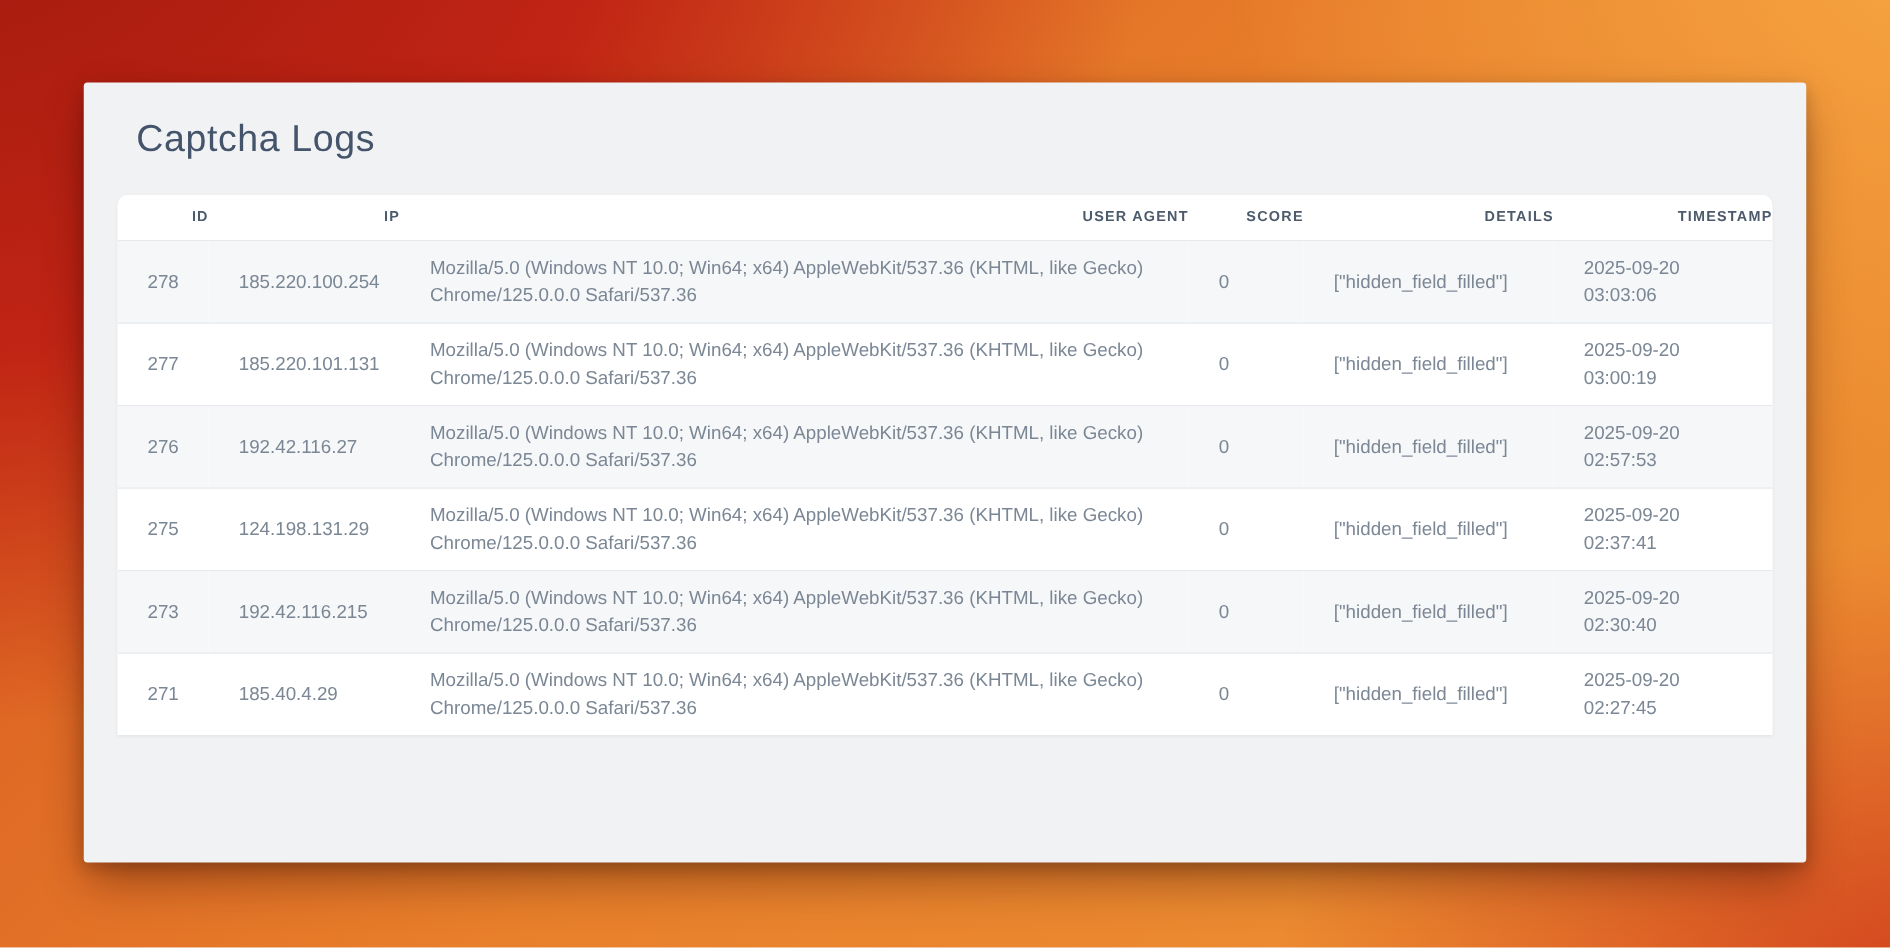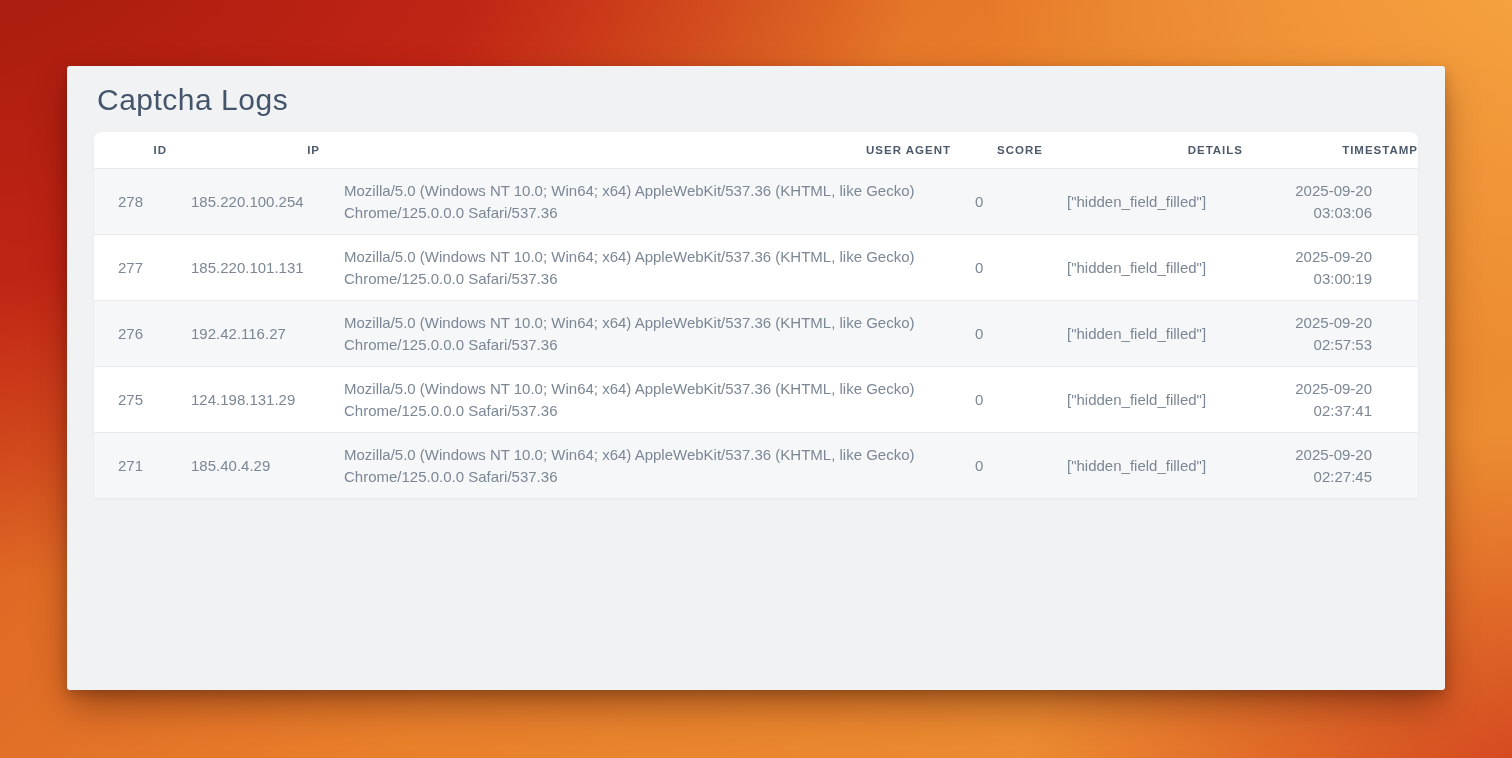--- a/index.html
+++ b/index.html
@@ -22,21 +22,21 @@
   .card {
     position: absolute;
     left: 67px; top: 66px;
     width: 1378px; height: 624px;
     background: #f1f2f4;
     border-radius: 3px;
     box-shadow: 0 18px 35px -4px rgba(48, 8, 0, 0.42), 0 4px 12px rgba(0,0,0,0.18);
     overflow: hidden;
   }
   .card-title {
-    margin: 0;
+    margin: 12px;
     padding: 17px 30px 15px 30px;
     font-size: 30px;
     font-weight: 500;
     letter-spacing: 0.5px;
     color: #44546a;
   }
   .table-wrap {
     margin: 0 27px;
     background: #ffffff;
     border-radius: 8px 8px 0 0;
@@ -71,21 +71,21 @@
   tbody td {
     height: 65px;
     padding: 0 4px 0 24px;
     vertical-align: middle;
     border-top: 1px solid #e7e9ed;
     line-height: 21.5px;
     overflow: hidden;
   }
   tbody tr:nth-child(odd) { background: #f6f7f9; }
   tbody tr:nth-child(even) { background: #ffffff; }
-  .ts-inner { max-width: 105px; text-align: right; }
+  .ts-inner { max-width: 105px; }
 </style>
 </head>
 <body>
 
 <div class="stage">
   <div class="card">
     <h1 class="card-title">Captcha Logs</h1>
     <div class="table-wrap">
       <table>
         <colgroup>
@@ -145,20 +145,30 @@
     <td>124.198.131.29</td>
     <td>Mozilla/5.0 (Windows NT 10.0; Win64; x64) AppleWebKit/537.36 (KHTML, like Gecko) Chrome/125.0.0.0 Safari/537.36</td>
     <td>0</td>
     <td>["hidden_field_filled"]</td>
     <td>
                 <div class="ts-inner">2025-09-20 02:37:41</div>
               </td>
   </tr>
 
 
+  <tr>
+    <td>273</td>
+    <td>192.42.116.215</td>
+    <td>Mozilla/5.0 (Windows NT 10.0; Win64; x64) AppleWebKit/537.36 (KHTML, like Gecko) Chrome/125.0.0.0 Safari/537.36</td>
+    <td>0</td>
+    <td>["hidden_field_filled"]</td>
+    <td>
+                <div class="ts-inner">2025-09-20 02:30:40</div>
+              </td>
+  </tr>
 
 
   <tr>
     <td>271</td>
     <td>185.40.4.29</td>
     <td>Mozilla/5.0 (Windows NT 10.0; Win64; x64) AppleWebKit/537.36 (KHTML, like Gecko) Chrome/125.0.0.0 Safari/537.36</td>
     <td>0</td>
     <td>["hidden_field_filled"]</td>
     <td>
                 <div class="ts-inner">2025-09-20 02:27:45</div>

